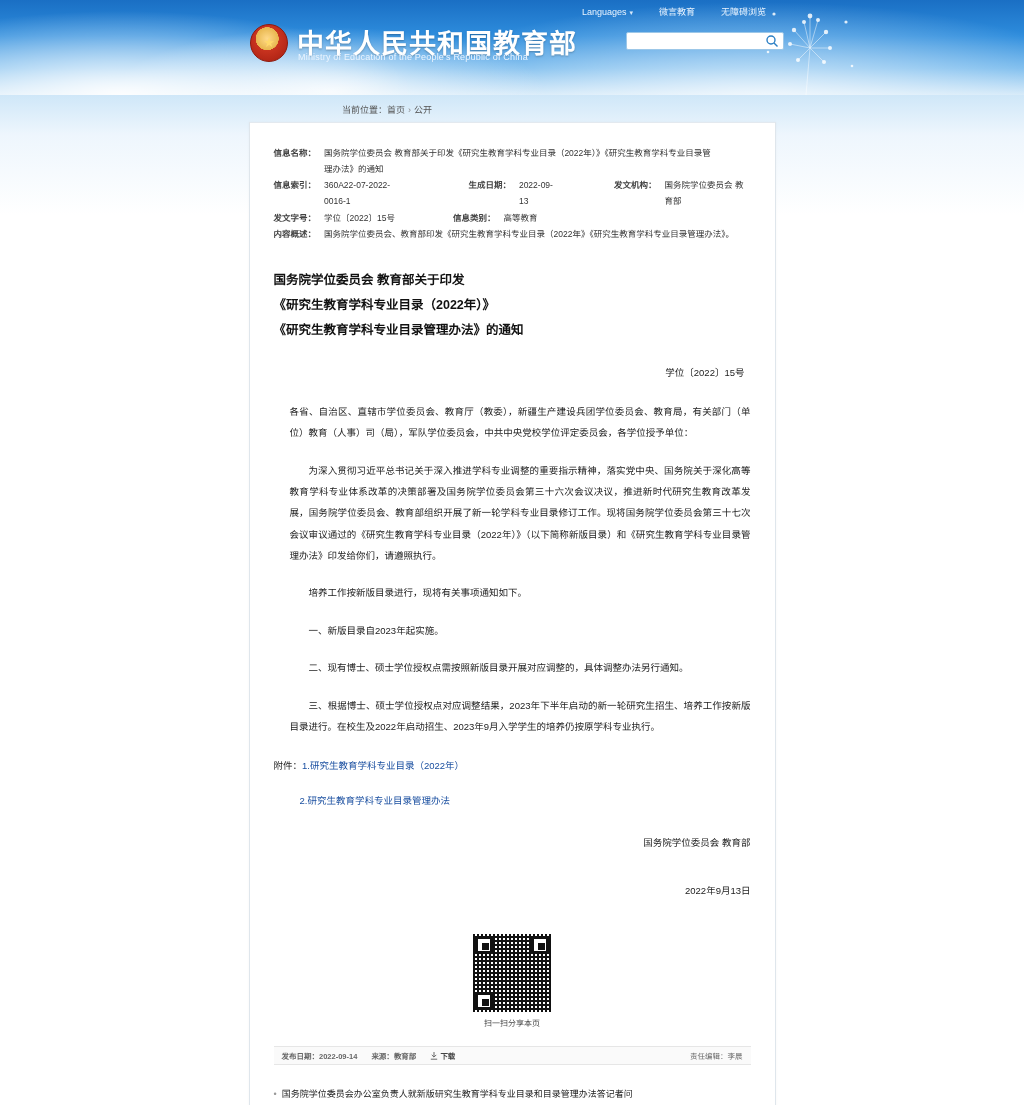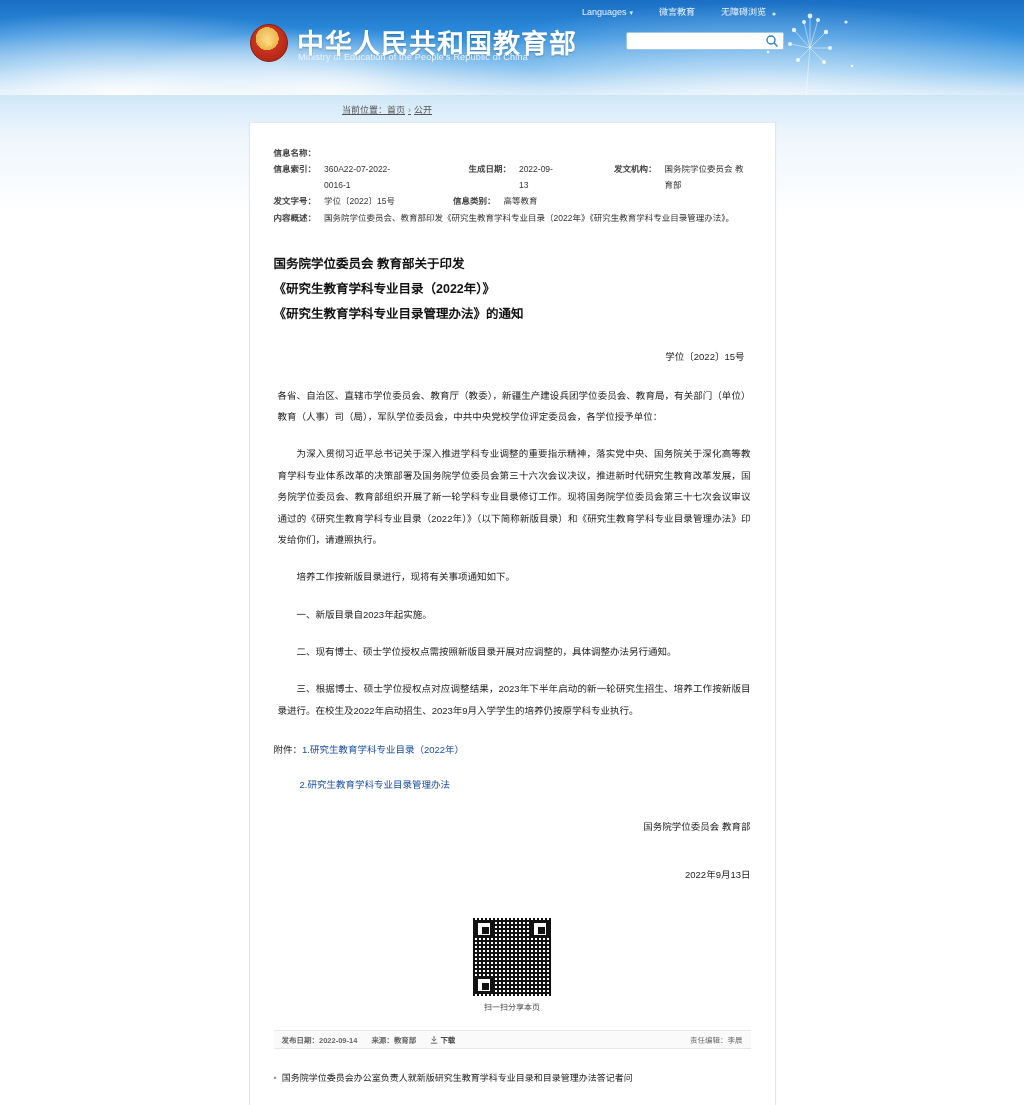--- a/index.html
+++ b/index.html
@@ -70,21 +70,21 @@
     opacity: .92; pointer-events: none;
   }
 
   
   .page-bg {
     background: linear-gradient(180deg, #cfe7f8 0%, #eef6fd 40px, #ffffff 120px, #ffffff 100%);
     padding-bottom: 8px;
   }
   .breadcrumb {
     width: 820px; margin: 0 auto; padding: 8px 0 6px 240px;
-    font-size: 9px; color: #555; text-decoration: underline;
+    font-size: 9px; color: #555;
   }
   .breadcrumb a { color: #555; text-decoration: none; }
   .breadcrumb .sep { margin: 0 3px; color: #888; }
 
   .doc-card {
     width: 527px; margin: 0 auto; background: #fff;
     border: 1px solid #dfe6ec; border-top: 1px solid #e3e9ef;
     padding: 22px 24px 26px 24px;
     box-shadow: 0 0 3px rgba(0,0,0,0.04);
   }
@@ -100,21 +100,21 @@
 
   
   .doc-title {
     text-align: left; margin: 26px 0 0 0;
     font-size: 12.5px; font-weight: bold; color: #111; line-height: 2.0;
     font-family: "Liberation Sans", sans-serif;
   }
   .doc-number { text-align: right; font-size: 9.5px; color: #222; margin: 22px 6px 0 0; }
 
   .doc-body { margin-top: 22px; font-size: 9.5px; color: #222; line-height: 2.25; text-align: justify; }
-  .doc-body p { margin: 0 0 16px 4px; }
+  .doc-body p { margin: 0 0 16px 16px; }
   .doc-body p.ind { text-indent: 2em; }
 
   .attach { margin-top: 18px; font-size: 9.5px; color: #222; line-height: 2.4; }
   .attach .label { display: inline-block; }
   .attach a { color: #1a4fa0; text-decoration: none; }
   .attach .second { display: block; margin-left: 26px; margin-top: 12px; }
 
   .signoff { text-align: right; font-size: 9.5px; color: #222; margin-top: 22px; }
   .signdate { text-align: right; font-size: 9.5px; color: #222; margin-top: 34px; }
 
@@ -218,20 +218,21 @@
 
   <div class="breadcrumb">
     <span>当前位置：</span><a>首页</a><span class="sep">›</span><a>公开</a>
   </div>
 
   <div class="doc-card">
 
     <div class="meta">
       <div class="row name-row">
         <span class="lbl">信息名称：</span>
+        <span class="val">国务院学位委员会 教育部关于印发《研究生教育学科专业目录（2022年）》《研究生教育学科专业目录管理办法》的通知</span>
       </div>
       <div class="row">
         <span class="lbl">信息索引：</span>
         <span class="val">360A22-07-2022-0016-1</span>
         <span class="col2">
           <span class="lbl">生成日期：</span>
           <span class="val">2022-09-13</span>
         </span>
         <span class="col2">
           <span class="lbl">发文机构：</span>

